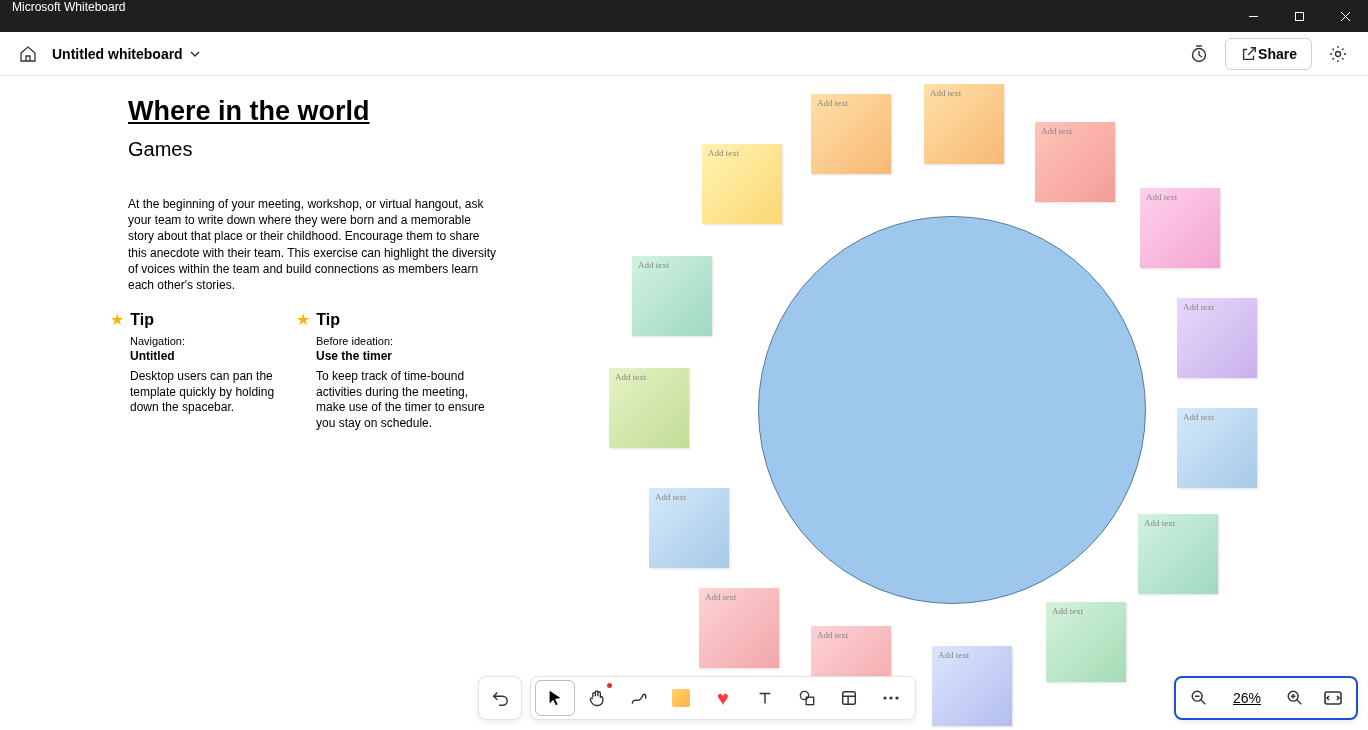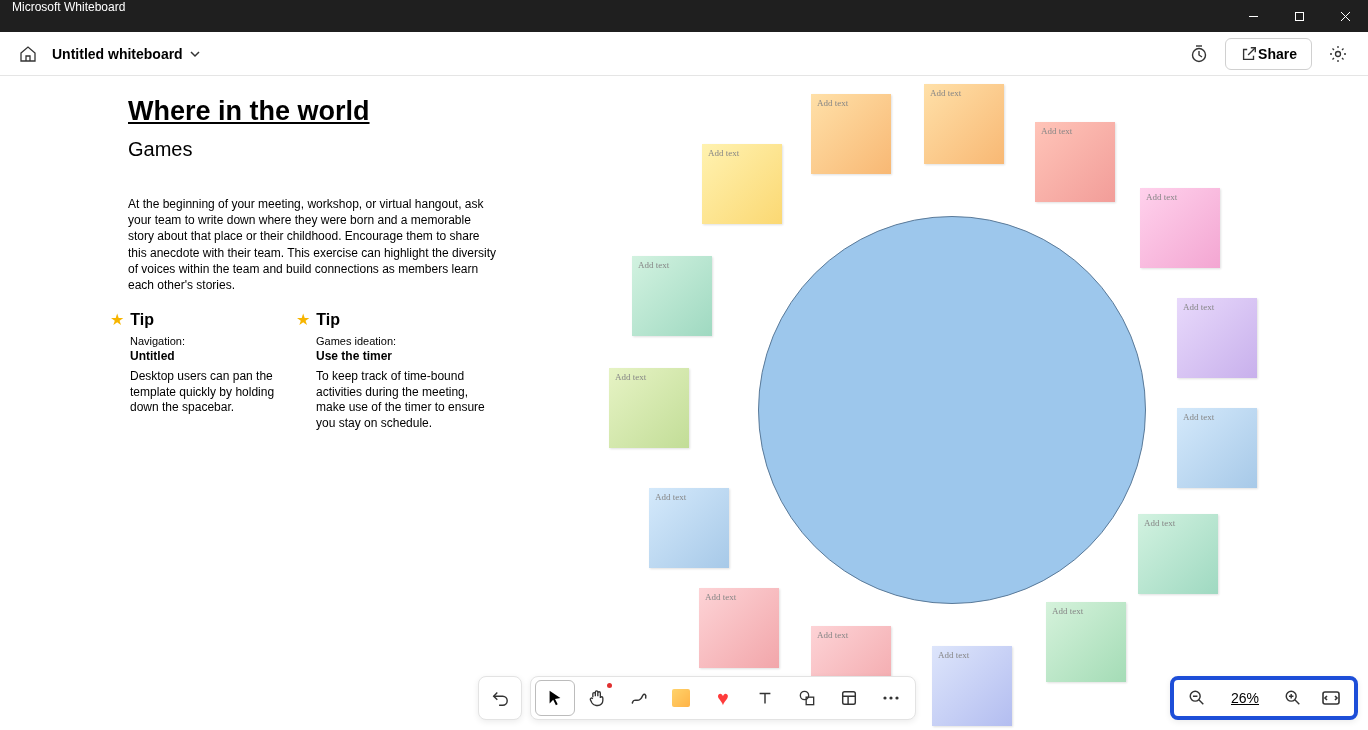--- a/index.html
+++ b/index.html
@@ -49,21 +49,21 @@
   
   .undo-wrap { position:absolute; left:478px; bottom:14px; width:44px; height:44px; background:#fff; border:1px solid #e3e3e3; border-radius:8px; display:flex; align-items:center; justify-content:center; box-shadow:0 2px 6px rgba(0,0,0,0.08); }
   
   .toolbar { position:absolute; left:530px; bottom:14px; height:44px; background:#fff; border:1px solid #e3e3e3; border-radius:8px; display:flex; align-items:center; padding:0 4px; gap:2px; box-shadow:0 2px 6px rgba(0,0,0,0.08); }
   .tool { width:40px; height:36px; display:flex; align-items:center; justify-content:center; border-radius:6px; position:relative; }
   .tool.active { border:1px solid #bcbcbc; }
   .tool .dot { position:absolute; top:3px; right:5px; width:5px; height:5px; background:#e03030; border-radius:50%; }
   .note-icon { width:18px; height:18px; background:linear-gradient(135deg,#ffd36b,#ffb347); border-radius:2px; }
   .heart { color:#ff3b3b; font-size:20px; }
   
-  .zoom { position:absolute; right:10px; bottom:14px; height:44px; background:#fff; border:4px solid #1d4ed8; border-radius:8px; display:flex; align-items:center; gap:4px; padding:0 6px; box-shadow:0 2px 6px rgba(0,0,0,0.08);text-decoration:underline; }
+  .zoom { position:absolute; right:10px; bottom:14px; height:44px; background:#fff; border:2px solid #1d4ed8; border-radius:8px; display:flex; align-items:center; gap:4px; padding:0 6px; box-shadow:0 2px 6px rgba(0,0,0,0.08);text-decoration:underline; }
   .zoom .zbtn { width:34px; height:36px; display:flex; align-items:center; justify-content:center; }
   .zoom .zval { width:54px; text-align:center; font-size:14px; }
   svg { display:block; }
 </style>
 </head>
 <body>
 
 <div class="titlebar">
   <div class="title">Microsoft Whiteboard</div>
   <div class="wbtn">
@@ -134,21 +134,21 @@
     <div class="tip-label">Navigation:</div>
     <div class="tip-strong">Untitled</div>
     <div class="tip-body">Desktop users can pan the template quickly by holding down the spacebar.</div>
   </div>
 
   <div class="tip" style="left:296px; top:234px; width:200px;">
     <div class="tip-head">
       <span class="star">★</span>
       <span class="tip-title">Tip</span>
     </div>
-    <div class="tip-label">Games ideation:</div>
+    <div class="tip-label">Before ideation:</div>
     <div class="tip-strong">Use the timer</div>
     <div class="tip-body">To keep track of time-bound activities during the meeting, make use of the timer to ensure you stay on schedule.</div>
   </div>
 
   <div class="globe"></div>
 
   <div id="notes-container">
       <div class="note g-yellow" style="left: 702px; top: 68px;">Add text</div>
       <div class="note g-orange" style="left: 811px; top: 18px;">Add text</div>
       <div class="note g-orange2" style="left: 924px; top: 8px;">Add text</div>

